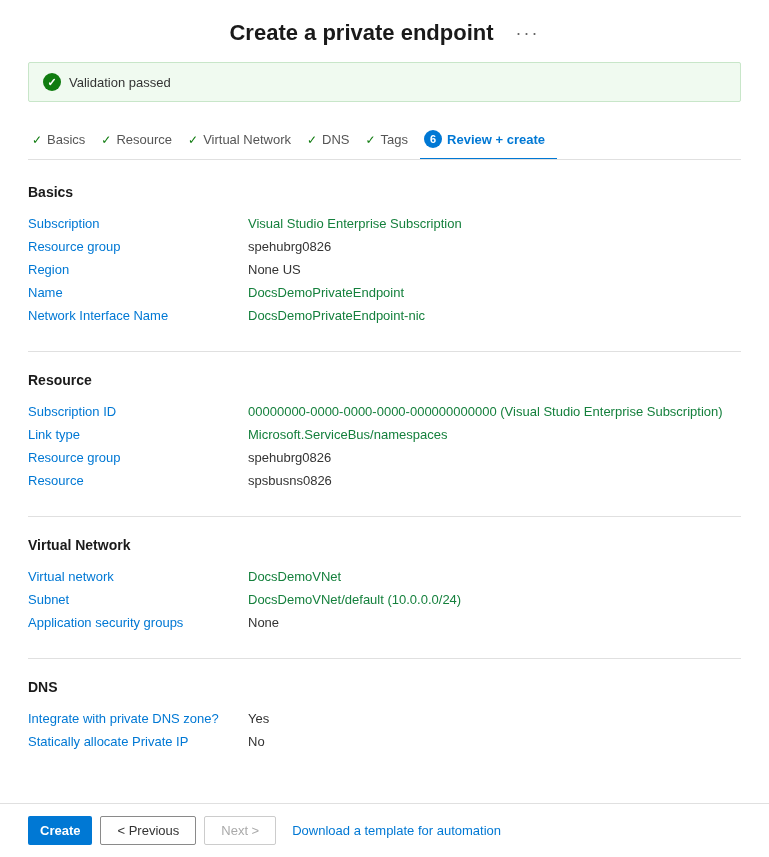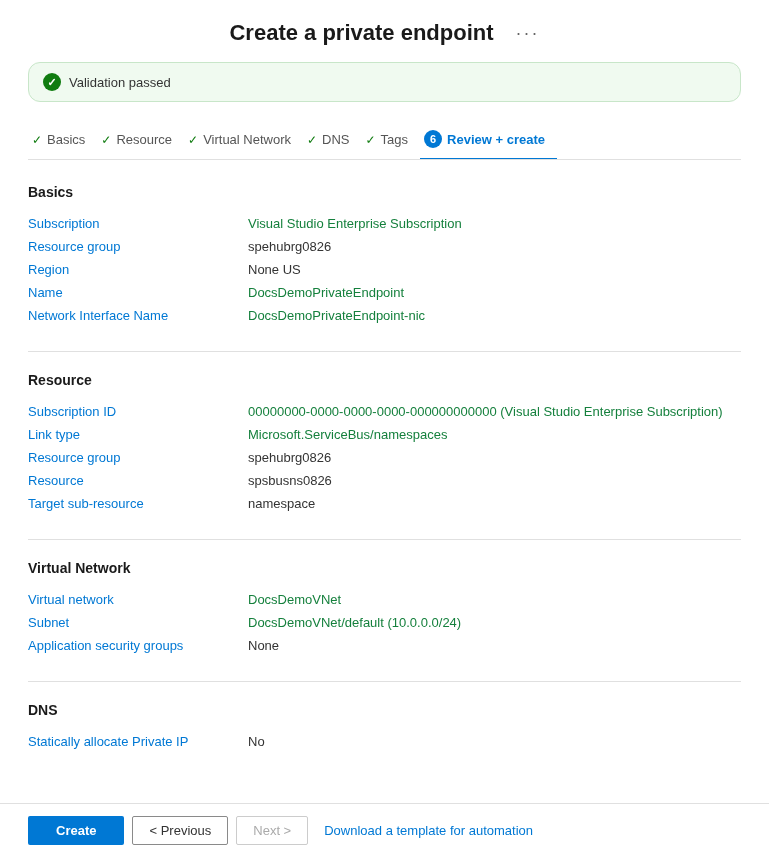--- a/index.html
+++ b/index.html
@@ -26,21 +26,21 @@
     }
     .page-title-ellipsis {
       font-size: 18px;
       color: #666;
       letter-spacing: 2px;
       font-weight: 400;
     }
     .validation-banner {
       background: #f0faf0;
       border: 1px solid #c8e6c9;
-      border-radius: 12px;
+      border-radius: 2px;
       padding: 10px 14px;
       display: flex;
       align-items: center;
       gap: 8px;
       margin-bottom: 20px;
       color: #333;
       font-size: 13px;
     }
     .validation-icon {
       width: 18px;
@@ -139,21 +139,21 @@
       border-top: 1px solid #e0e0e0;
       padding: 12px 28px;
       display: flex;
       align-items: center;
       gap: 8px;
     }
     .btn-create {
       background: #0078d4;
       color: white;
       border: none;
-      padding: 7px 28px;
+      padding: 7px 12px;
       font-size: 13px;
       font-weight: 600;
       cursor: pointer;
       border-radius: 2px;
     }
     .btn-prev {
       background: white;
       color: #333;
       border: 1px solid #8a8a8a;
       padding: 6px 16px;
@@ -274,24 +274,20 @@
             <td><span class="link-blue">Microsoft.ServiceBus/namespaces</span></td>
           </tr>
           <tr>
             <td>Resource group</td>
             <td>spehubrg0826</td>
           </tr>
           <tr>
             <td>Resource</td>
             <td>spsbusns0826</td>
           </tr>
-          <tr>
-            <td>Target sub-resource</td>
-            <td>namespace</td>
-          </tr>
         </tbody>
       </table>
     </div>
 
     <div class="divider"></div>
 
     <div class="section">
       <div class="section-title">Virtual Network</div>
       <table class="info-table">
         <tbody>
@@ -310,20 +306,24 @@
         </tbody>
       </table>
     </div>
 
     <div class="divider"></div>
 
     <div class="section">
       <div class="section-title">DNS</div>
       <table class="info-table">
         <tbody>
+          <tr>
+            <td>Integrate with private DNS zone?</td>
+            <td>Yes</td>
+          </tr>
           <tr>
             <td>Statically allocate Private IP</td>
             <td>No</td>
           </tr>
         </tbody>
       </table>
     </div>
 
   </div>
 </div>

